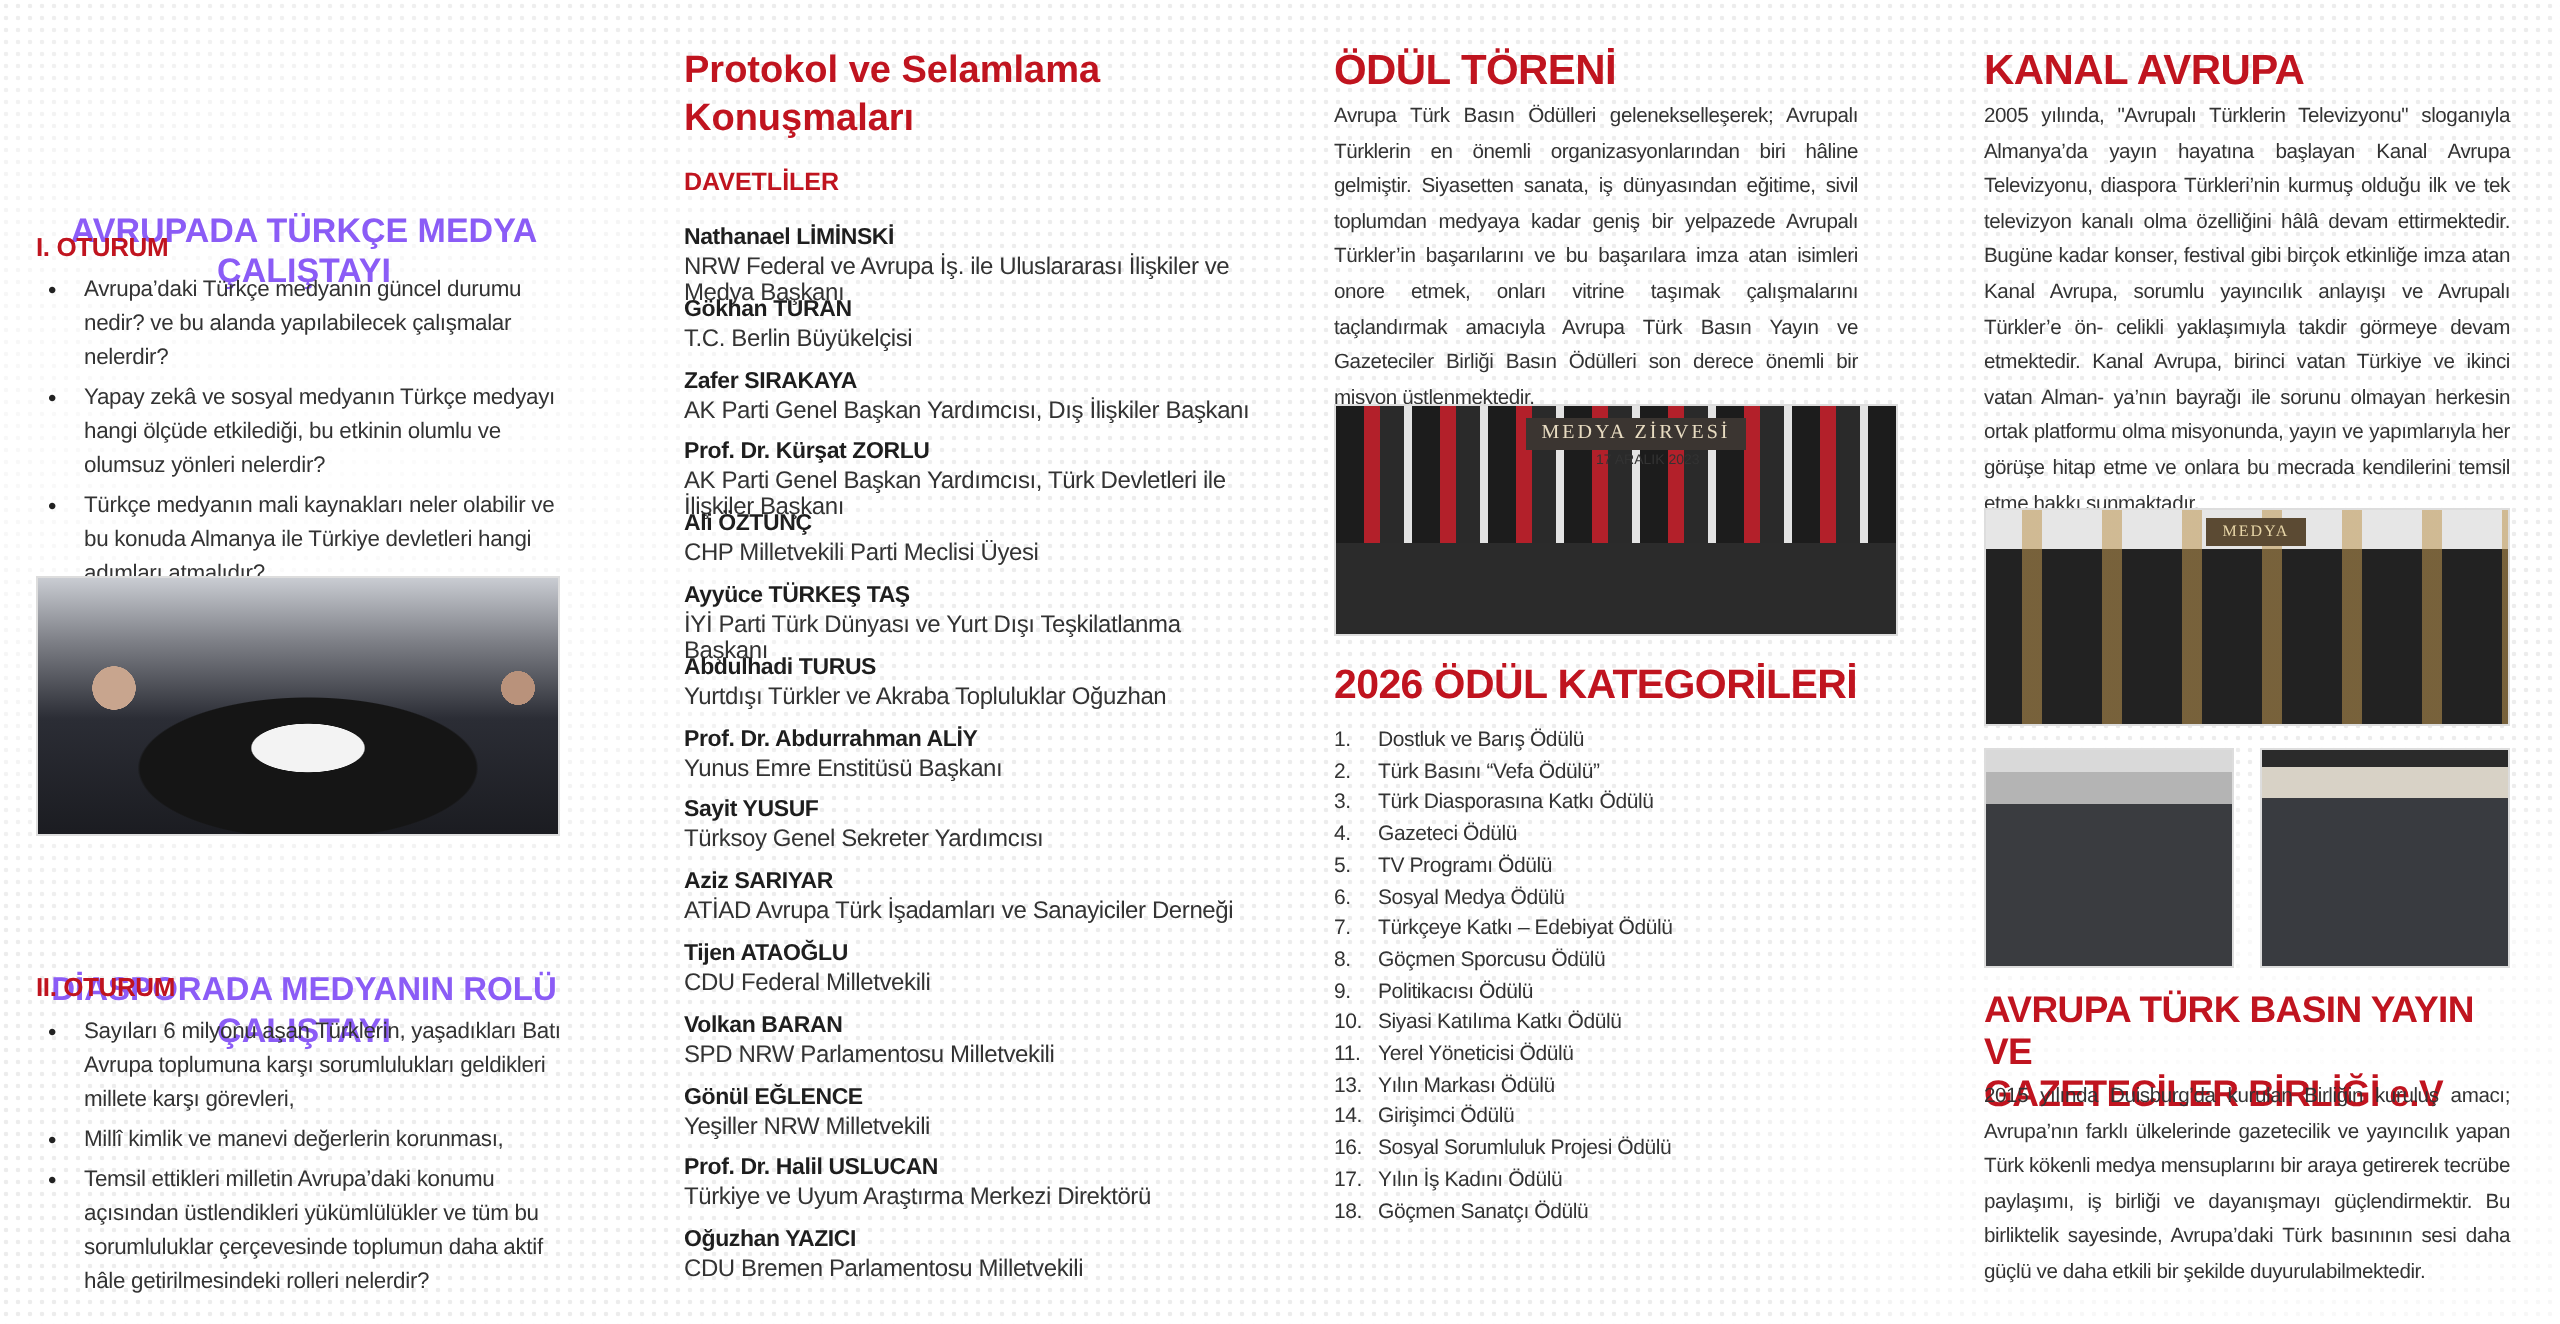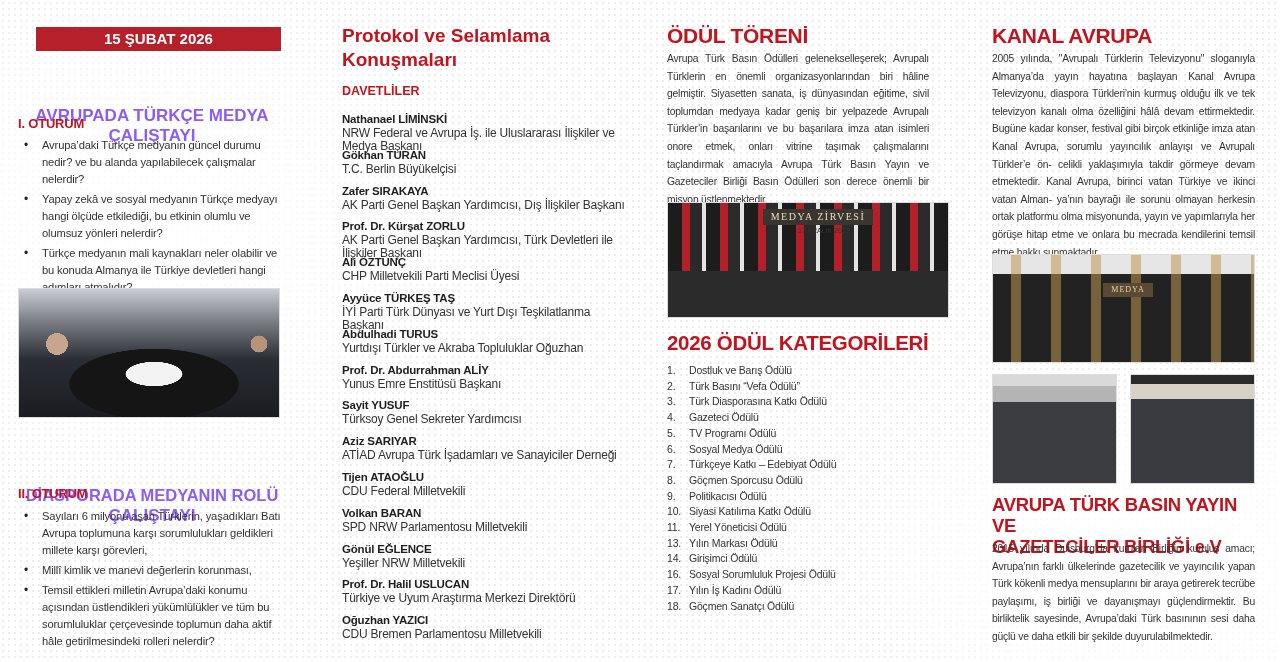--- a/index.html
+++ b/index.html
@@ -75,21 +75,21 @@
     }
     .photo-awards {
       left: 0; top: 254px; width: 263px; height: 109px;
       background:
         repeating-linear-gradient(90deg, transparent 0 18px, rgba(190,150,80,0.55) 18px 28px, transparent 28px 40px),
         linear-gradient(180deg, #e6e6e6 0 18%, #222 18% 100%);
     }
     .photo-awards .banner {
       position: absolute; top: 4px; left: 110px; width: 50px; height: 14px;
       background: #5b4a33; color: #e8d6a8; font-family: "Liberation Serif", serif;
-      font-size: 8px; text-align: center; line-height: 14px; letter-spacing: 1px; margin-top: 24px;
+      font-size: 8px; text-align: center; line-height: 14px; letter-spacing: 1px;
     }
     .photo-hall1 {
       left: 0; top: 374px; width: 125px; height: 110px;
       background:
         linear-gradient(180deg, #d9d9d9 0 10%, #b4b4b4 10% 25%, #3a3c40 25% 100%);
     }
     .photo-hall2 {
       left: 138px; top: 374px; width: 125px; height: 110px;
       background:
         linear-gradient(180deg, #2b2b2b 0 8%, #d8d2c6 8% 22%, #393b40 22% 100%);
@@ -118,21 +118,20 @@
     ol.awards { position: absolute; left: 0; top: 363px; list-style: none; width: 265px; }
     ol.awards li { font-size: 10.5px; line-height: 15.7px; color: #333; display: flex; letter-spacing: -0.2px; }
     ol.awards li .num { width: 22px; flex: none; }
   </style>
 </head>
 <body>
 
 <div class="bg-mask"></div>
 
 <section class="panel p1">
-  <div class="date-bar">15 ŞUBAT 2026</div>
   <div class="h-center" style="top:58px;">AVRUPADA TÜRKÇE MEDYA</div>
   <div class="h-center" style="top:78px;">ÇALIŞTAYI</div>
   <div class="session" style="top:116px;">I. OTURUM</div>
   <ul class="bullets" style="top:137px;">
     <li>Avrupa’daki Türkçe medyanın güncel durumu nedir? ve bu alanda yapılabilecek çalışmalar nelerdir?</li>
     <li>Yapay zekâ ve sosyal medyanın Türkçe medyayı hangi ölçüde etkilediği, bu etkinin olumlu ve olumsuz yönleri nelerdir?</li>
     <li>Türkçe medyanın mali kaynakları neler olabilir ve bu konuda Almanya ile Türkiye devletleri hangi adımları atmalıdır?</li>
   </ul>
   <div class="photo photo-dinner"></div>
   <div class="h-center" style="top:437px; font-size:16.5px;">DİASPORADA MEDYANIN ROLÜ</div>

